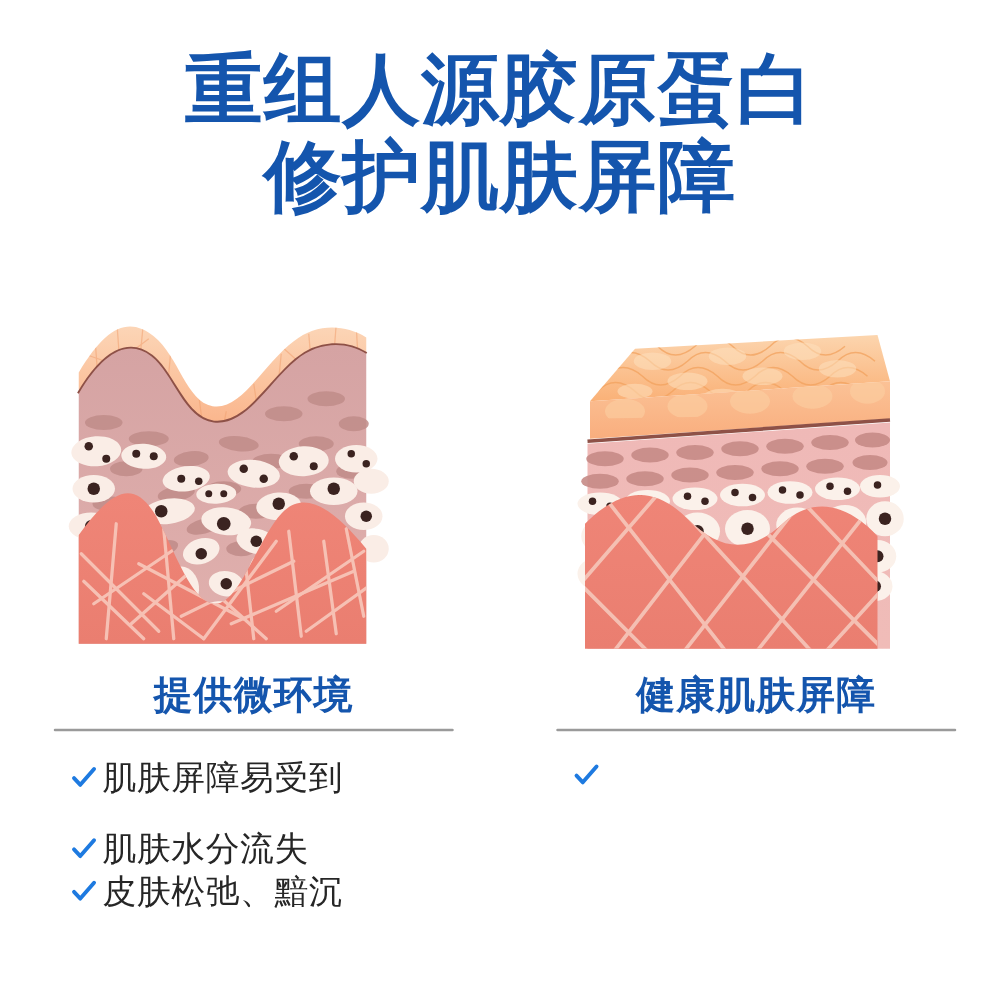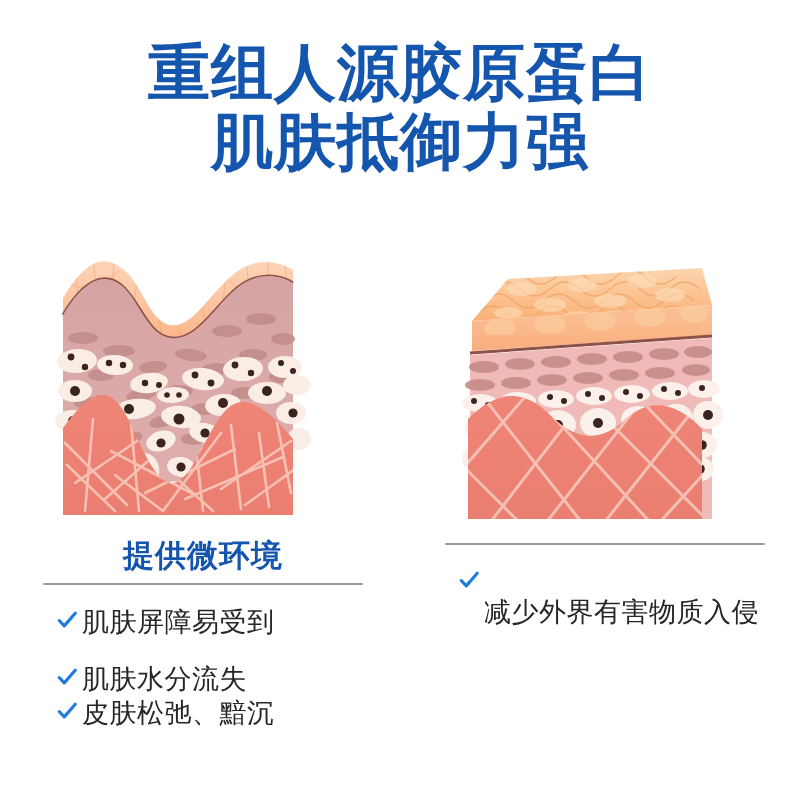--- a/index.html
+++ b/index.html
@@ -86,21 +86,21 @@
 
   .bullets {
     margin-top: 20px;
     padding-left: 18px;
   }
   .bullet-group { margin-bottom: 22px; }
   .bullet-group:last-child { margin-bottom: 14px; }
 
   .bullet-row {
     display: flex;
-    align-items: flex-start;
+    align-items: center;
     line-height: 1.28;
   }
   .check {
     flex: 0 0 auto;
     width: 26px;
     height: 30px;
     position: relative;
     top: 2px;
   }
   .check svg { display: block; width: 22px; height: 26px; }
@@ -111,21 +111,21 @@
     color: #262626;
     letter-spacing: 0.5px;
     white-space: nowrap;
   }
 </style>
 </head>
 <body>
 
 <div class="title-block">
   <div class="title-line">重组人源胶原蛋白</div>
-  <div class="title-line">肌肤抵御力强</div>
+  <div class="title-line">修护肌肤屏障</div>
 </div>
 
 <div class="illus-row">
 
   <div class="illus left">
     <svg viewBox="0 0 300 290" xmlns="http://www.w3.org/2000/svg">
       <defs>
         <linearGradient id="L_epi" x1="0" y1="0" x2="0" y2="1">
           <stop offset="0%" stop-color="#FCD5B6"></stop>
           <stop offset="100%" stop-color="#FAB68D"></stop>
@@ -500,38 +500,38 @@
               </svg>
           </span>
           <span class="bullet-text">皮肤松弛、黯沉</span>
         </div>
       </div>
 
     </div>
   </div>
 
   <div class="col right">
+    <div class="col-heading">健康肌肤屏障</div>
     <div class="col-rule"></div>
     <div class="bullets">
 
       <div class="bullet-group">
         <div class="bullet-row">
           <span class="check">
             <svg viewBox="0 0 24 24">
                 <path d="M3.5 12.6 L9 18.4 L21 4.6" fill="none" stroke="#1E7AE0" stroke-width="3.4" stroke-linecap="round" stroke-linejoin="round"></path>
               </svg>
           </span>
         </div>
         <div class="bullet-row">
           <span class="check spacer">
             <svg viewBox="0 0 24 24">
                 <path d="M3.5 12.6 L9 18.4 L21 4.6" fill="none" stroke="#1E7AE0" stroke-width="3.4"></path>
               </svg>
           </span>
-          <span class="bullet-text">减少外界有害物质入侵</span>
         </div>
       </div>
 
 
     </div>
   </div>
 
 </div>
 
 </body></html>

